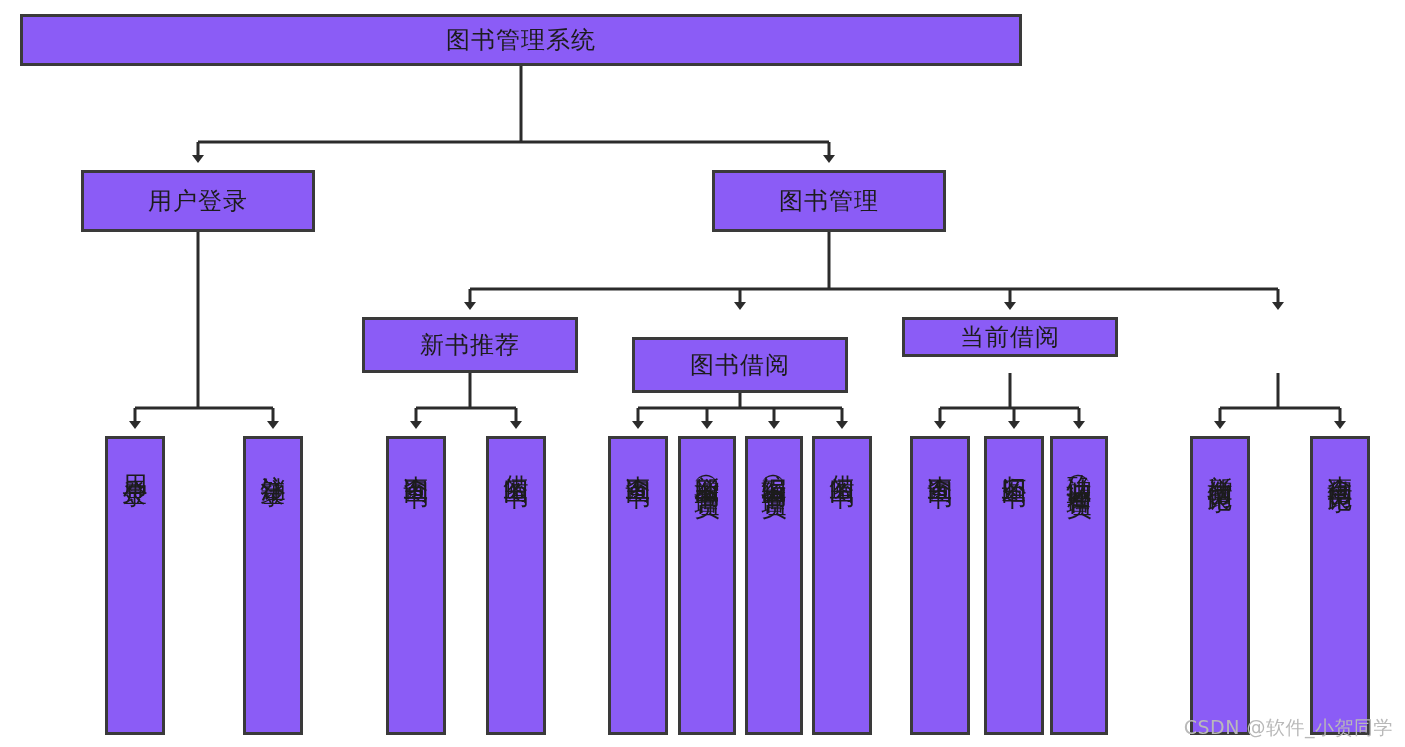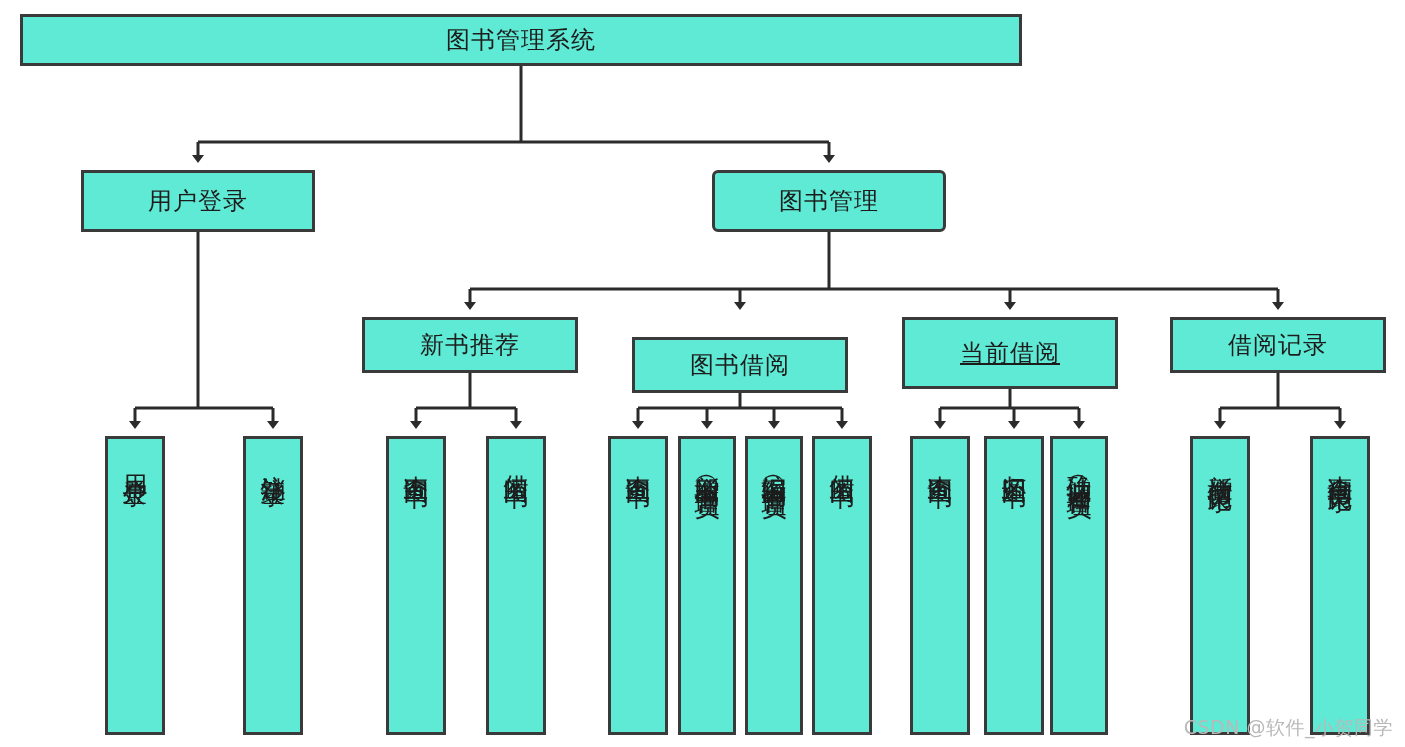--- a/index.html
+++ b/index.html
@@ -20,21 +20,21 @@
     position: absolute;
     left: 0;
     top: 0;
     width: 1405px;
     height: 747px;
     pointer-events: none;
   }
   .node {
     position: absolute;
     box-sizing: border-box;
-    background: #5eead4;
+    background: #8b5cf6;
     border: 3px solid #3a3a3a;
     display: flex;
     align-items: center;
     justify-content: center;
     color: #1c1c1c;
     z-index: 2;
   }
   .node.h {
     font-size: 24px;
     letter-spacing: 1px;
@@ -117,26 +117,25 @@
         <path d="M1278,373 L1278,408"></path>
         <path d="M1220,408 L1340,408"></path>
         <path d="M1220,408 L1220,423" marker-end="url(#arrow)"></path>
         <path d="M1340,408 L1340,423" marker-end="url(#arrow)"></path>
       </g>
   </svg>
 
   <div class="node root h" style="left: 20px; top: 14px; width: 1002px; height: 52px;">图书管理系统</div>
 
   <div class="node h" style="left: 81px; top: 170px; width: 234px; height: 62px;">用户登录</div>
-  <div class="node h" style="left: 712px; top: 170px; width: 234px; height: 62px; border-radius: 6px;">图书管理</div>
+  <div class="node h" style="left: 712px; top: 170px; width: 234px; height: 62px;">图书管理</div>
 
   <div class="node h" style="left: 362px; top: 317px; width: 216px; height: 56px;">新书推荐</div>
   <div class="node h" style="left: 632px; top: 317px; width: 216px; height: 56px; margin-top: 20px;">图书借阅</div>
-  <div class="node h" style="left: 902px; top: 317px; width: 216px; height: 72px; text-decoration: underline;">当前借阅</div>
-  <div class="node h" style="left: 1170px; top: 317px; width: 216px; height: 56px;">借阅记录</div>
+  <div class="node h" style="left: 902px; top: 317px; width: 216px; height: 40px;">当前借阅</div>
 
   <div class="node v" style="left: 105px; top: 436px; width: 60px; height: 299px;">
     <span class="vtext">用户登录</span>
   </div>
   <div class="node v" style="left: 243px; top: 436px; width: 60px; height: 299px;">
     <span class="vtext">注销登录</span>
   </div>
   <div class="node v" style="left: 386px; top: 436px; width: 60px; height: 299px;">
     <span class="vtext">查询图书</span>
   </div>

